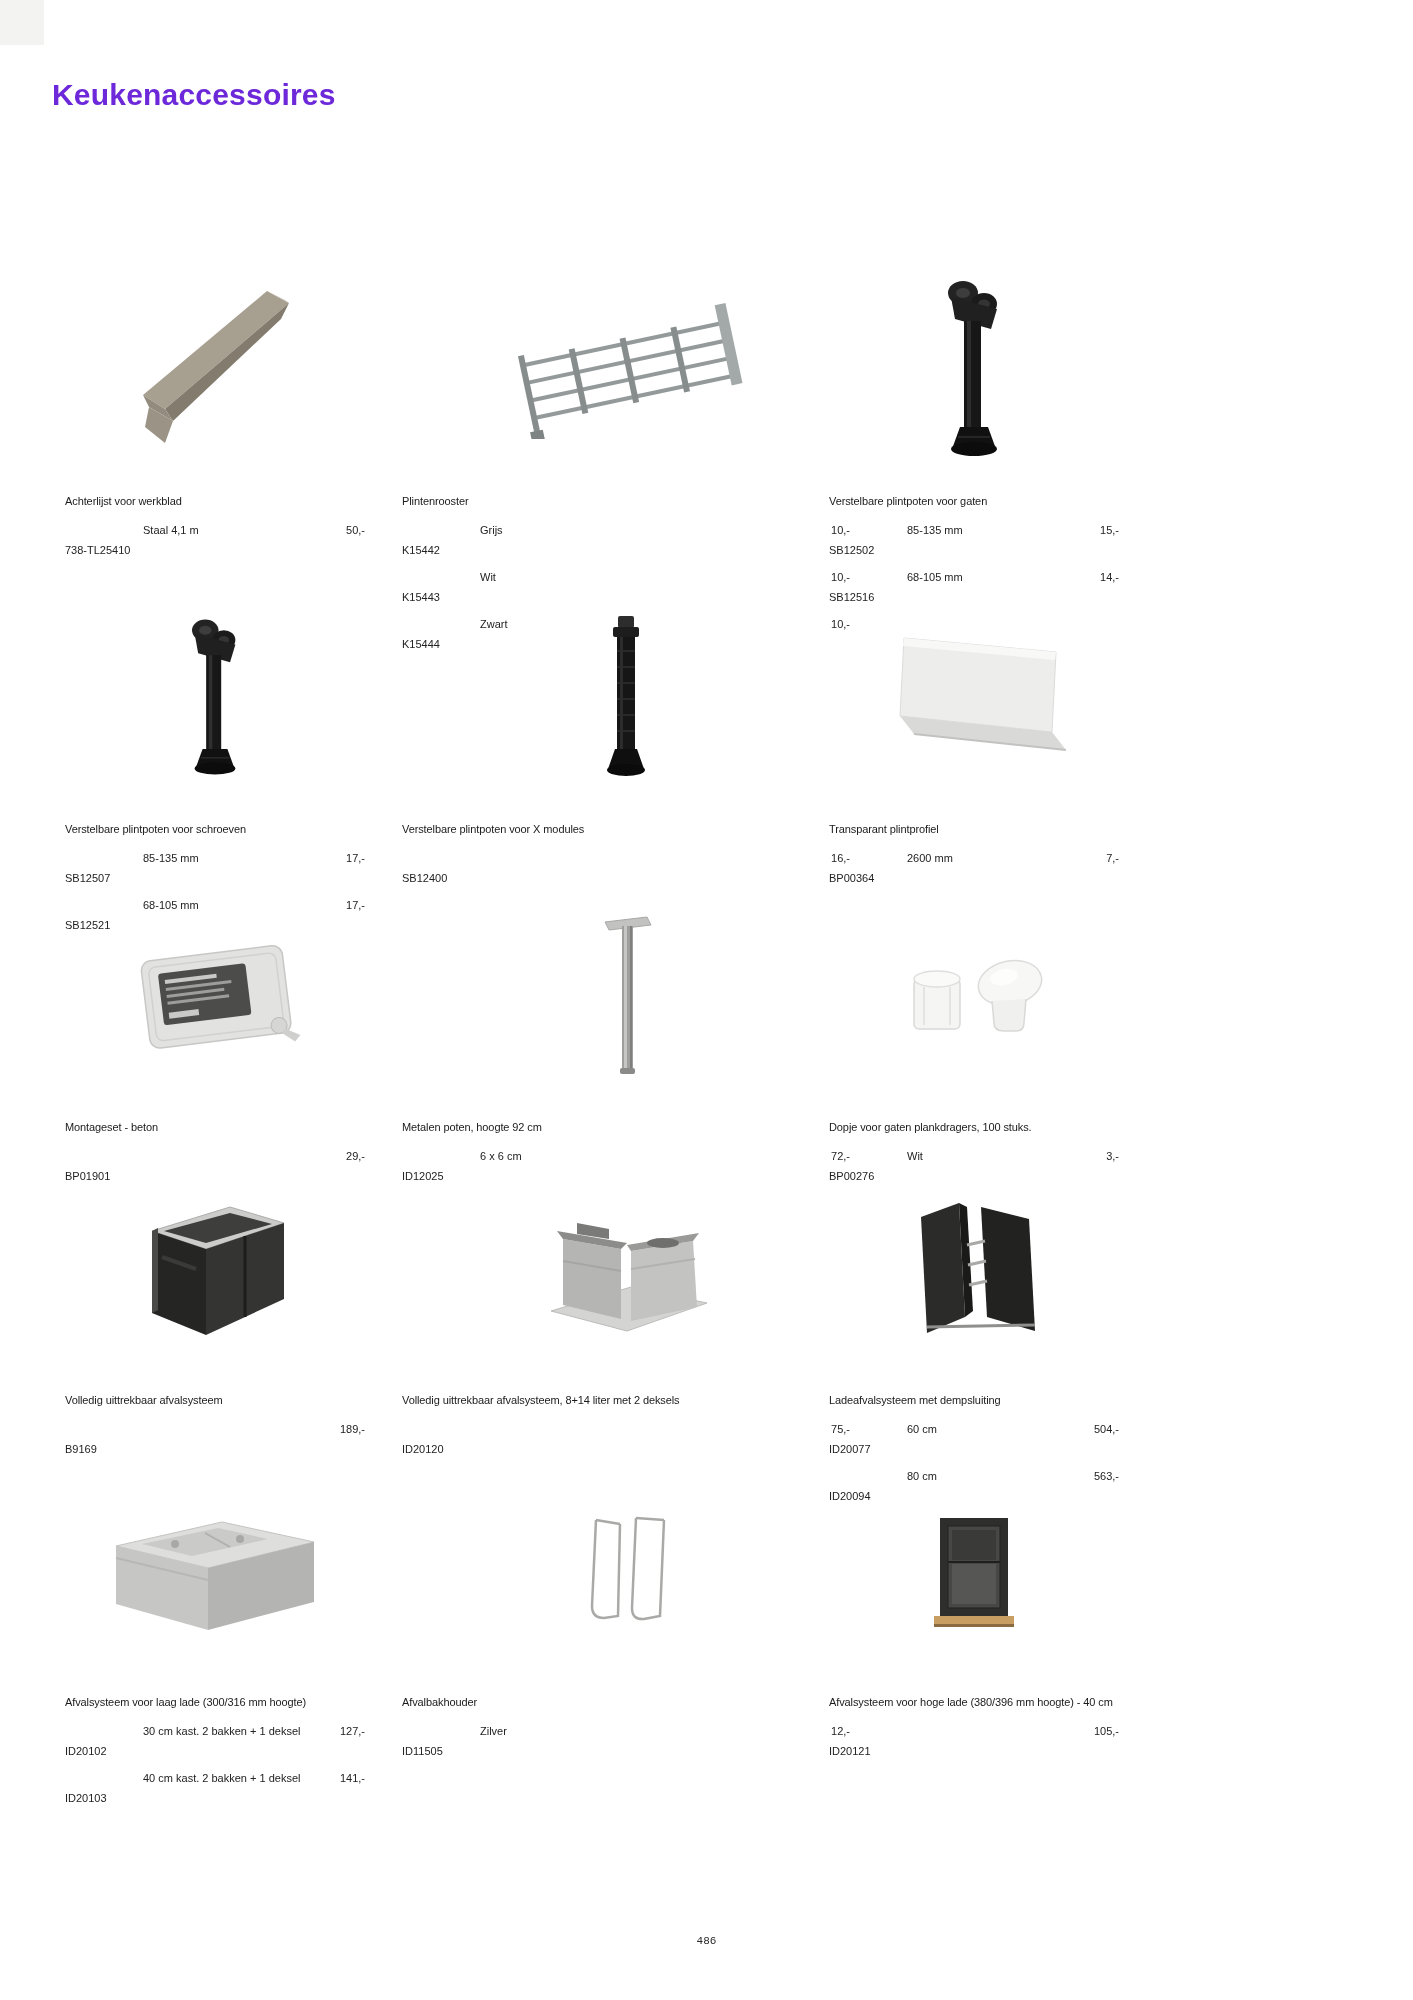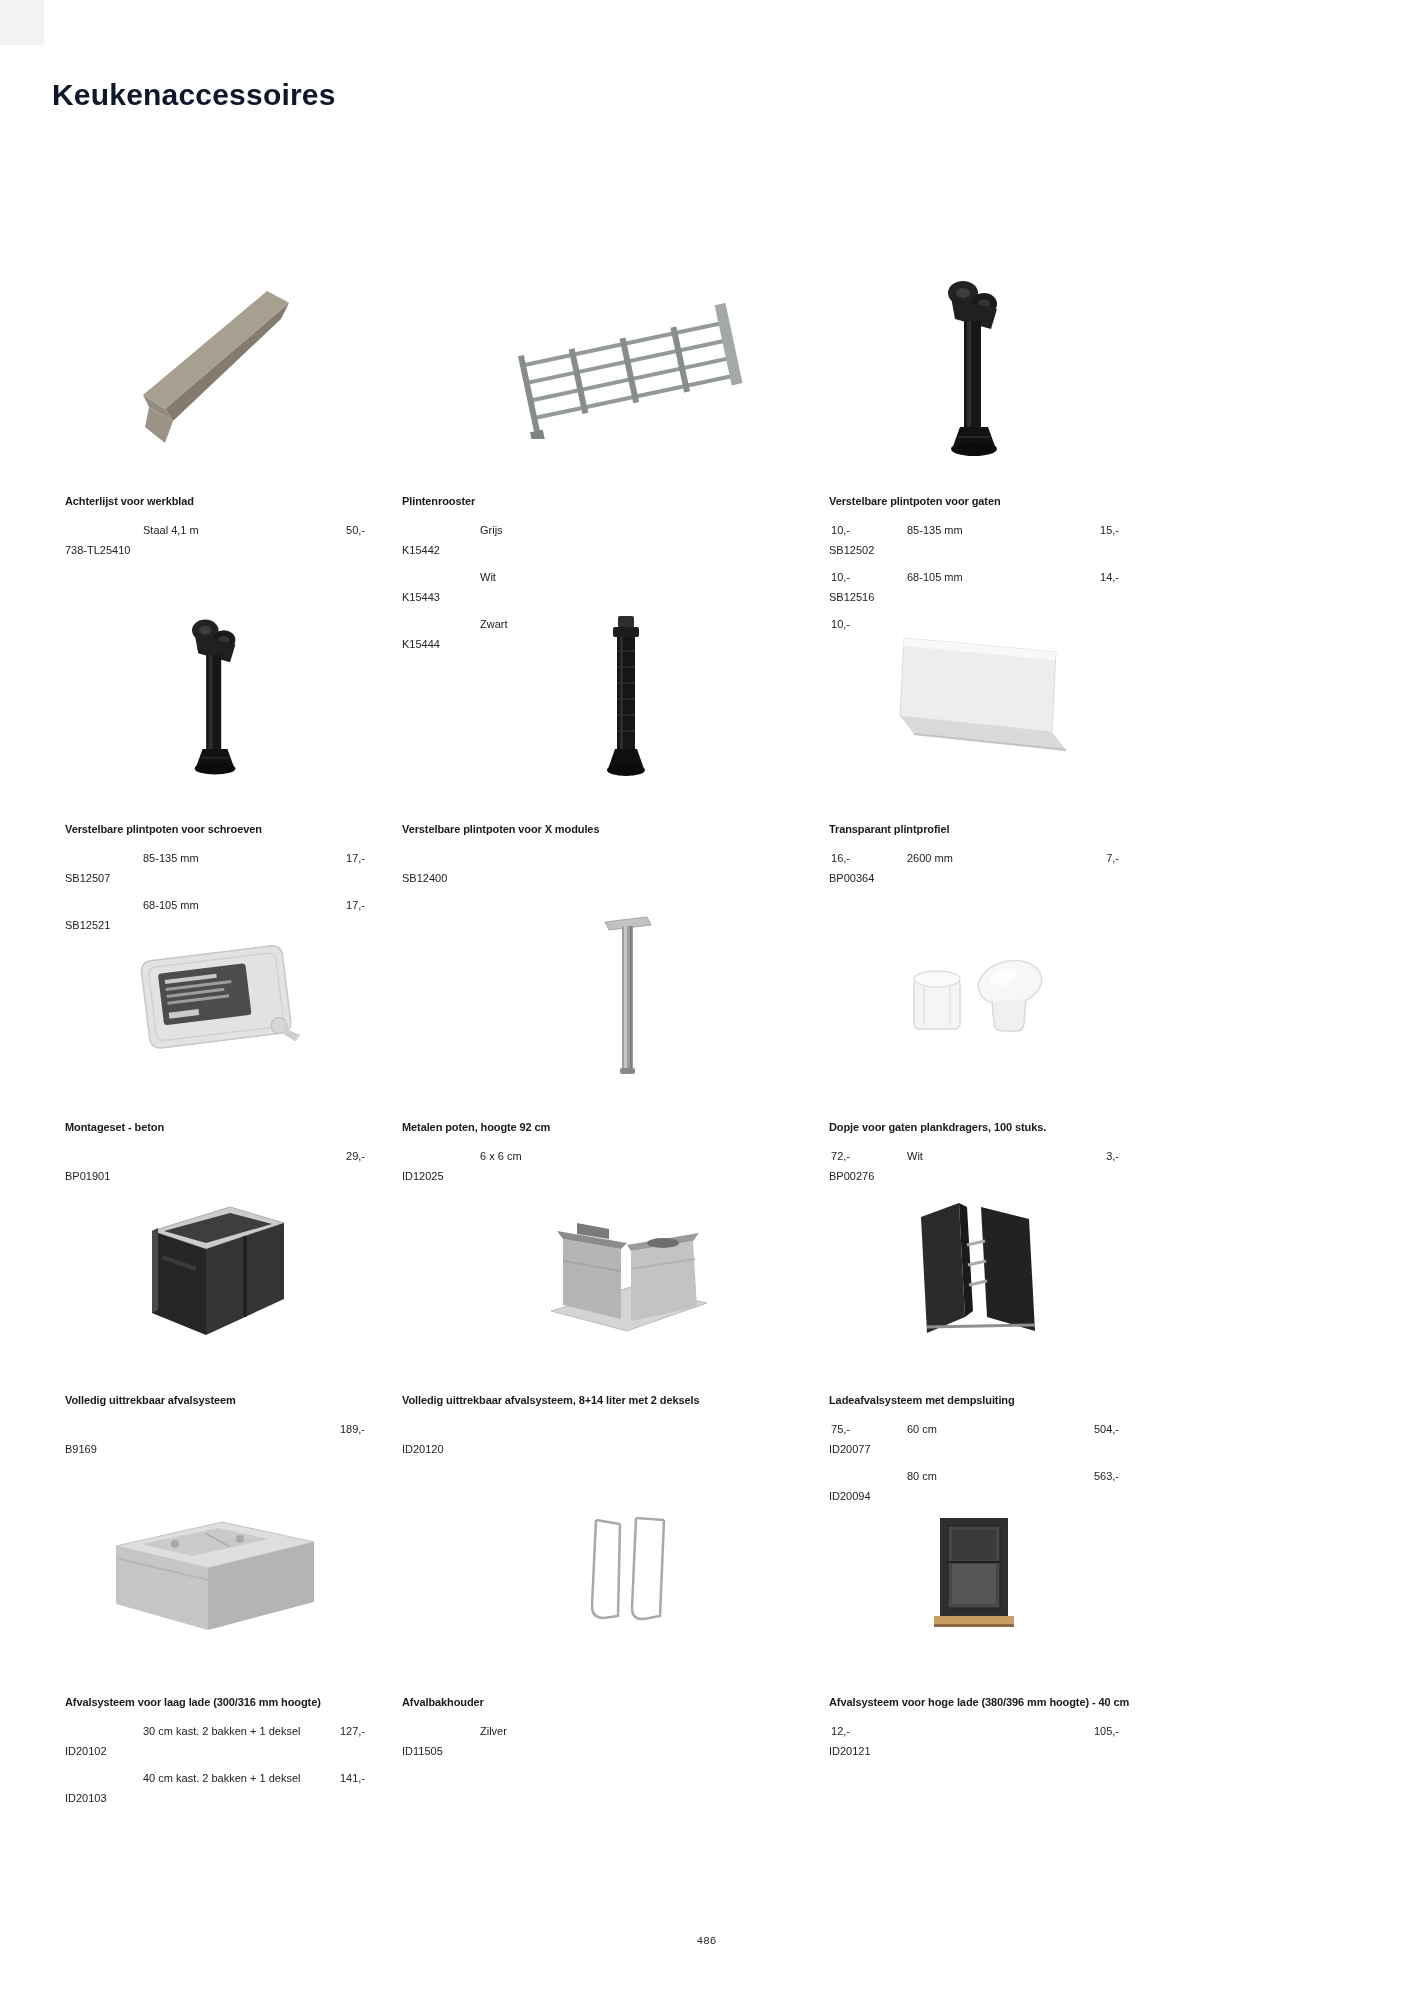--- a/index.html
+++ b/index.html
@@ -4,32 +4,32 @@
 <style>
   html,body{margin:0;padding:0;}
   body{
     width:1413px;height:2000px;position:relative;background:#ffffff;
     font-family:"Liberation Sans", sans-serif;color:#1c1c1c;
     -webkit-font-smoothing:antialiased;
   }
   .corner-square{position:absolute;left:0;top:0;width:44px;height:45px;background:#f3f3f2;}
   .page-title{
     position:absolute;left:52px;top:78px;margin:0;
-    font-size:30px;font-weight:bold;letter-spacing:.2px;color:#0f172a;
+    font-size:30px;font-weight:bold;letter-spacing:.2px;color:#6d28d9;
   }
   .prod-row{position:absolute;left:0;width:100%;}
   .row1{top:245px;} .row2{top:575px;} .row3{top:873px;} .row4{top:1146px;} .row5{top:1448px;}
   .cell{position:absolute;top:0;}
   .c1{left:65px;width:300px;}
   .c2{left:402px;width:448px;}
   .c3{left:829px;width:290px;}
   .imgbox{height:246px;display:flex;align-items:center;justify-content:center;}
   .row1 .imgbox{height:248px;}
   .ptitle{
-    margin:0 0 12px 0;font-size:11px;font-weight:bold;line-height:16px;
+    margin:0 0 12px 0;font-size:11px;font-weight:normal;line-height:16px;
     letter-spacing:-.1px;white-space:nowrap;color:#1a1a1a;
   }
   .prow{display:flex;align-items:flex-start;font-size:11px;line-height:18px;margin-bottom:9px;color:#222;}
   .code{width:78px;flex-shrink:0;margin-top:20px;}
   .desc{flex:1;padding-right:10px;}
   .price{margin-left:auto;text-align:center;white-space:nowrap;}
   .page-number{
     position:absolute;left:0;right:0;top:1935px;text-align:center;
     font-size:11px;color:#2a2a2a;font-family:Liberation Mono, monospace;
   }

